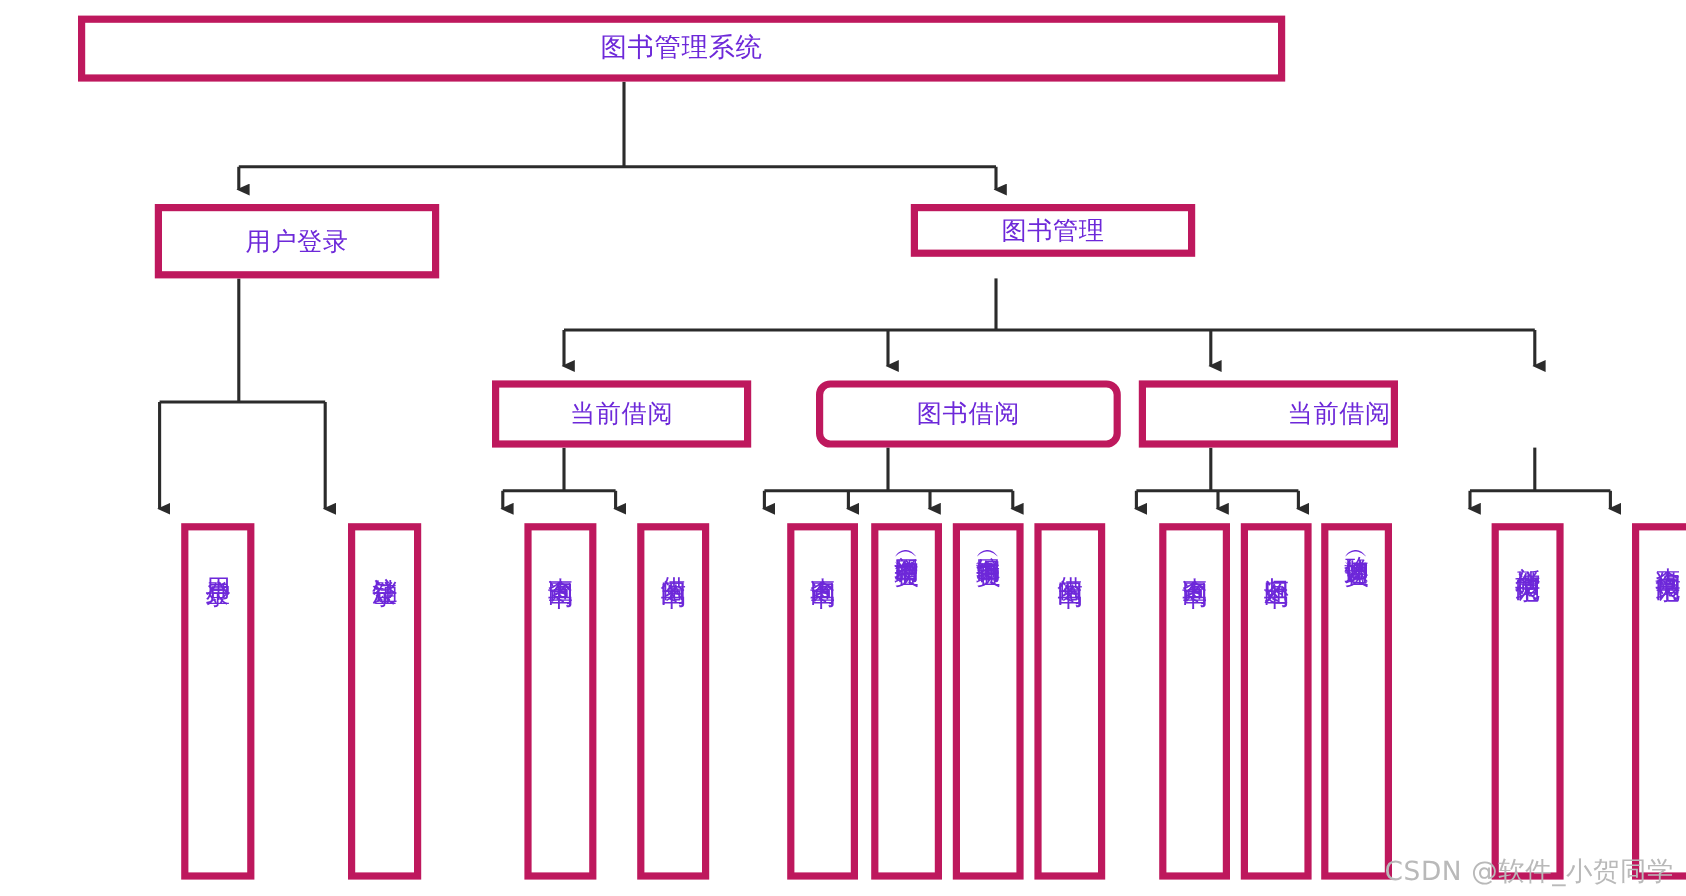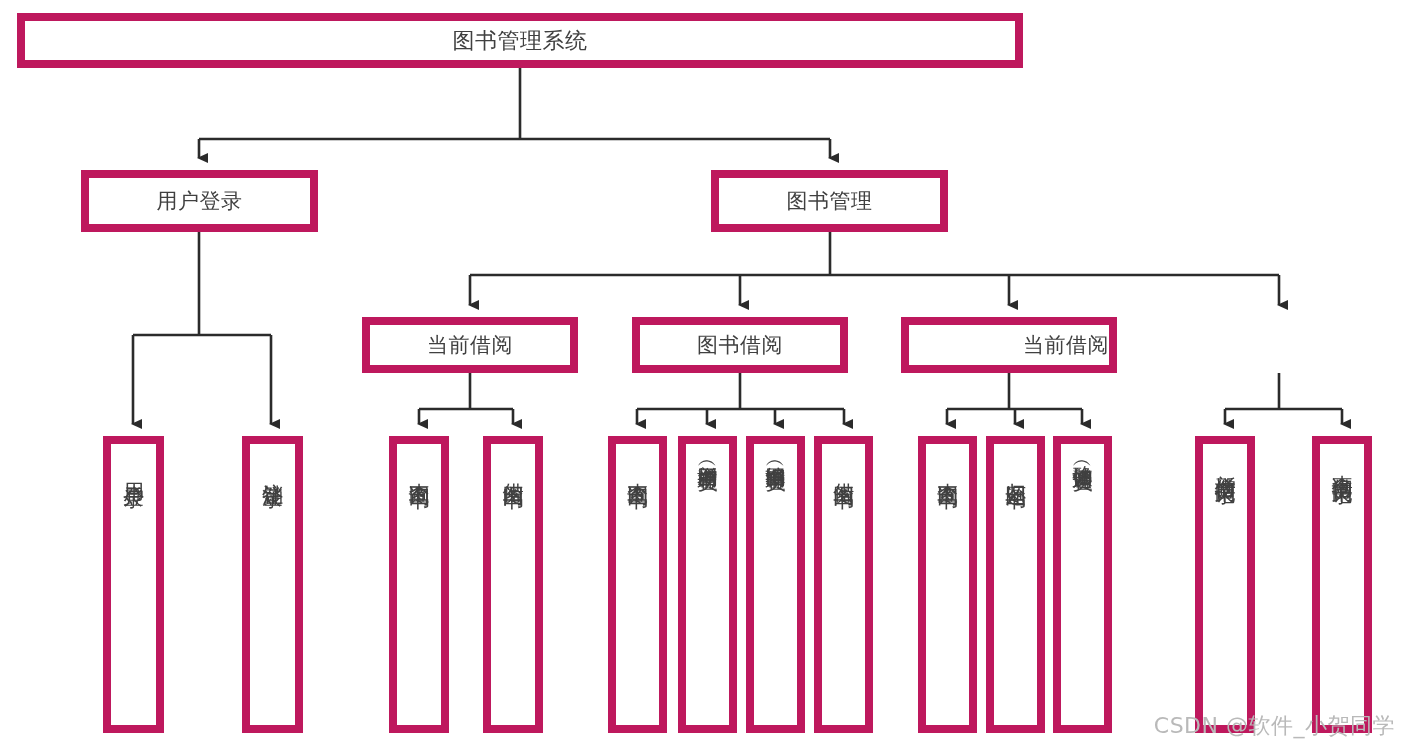--- a/index.html
+++ b/index.html
@@ -21,26 +21,27 @@
     position: absolute;
     left: 0;
     top: 0;
     width: 1405px;
     height: 747px;
     pointer-events: none;
   }
   .node {
     position: absolute;
     box-sizing: border-box;
-    border: 8px solid #be185d;
+    border: 6px solid #be185d;
     background: #ffffff;
     display: flex;
     align-items: center;
     justify-content: center;
-    color: #404040;
+    color: #6d28d9;
+    margin-left: 48px;
   }
   .node .label {
     font-size: 21px;
     line-height: 1.15;
     letter-spacing: 0.5px;
     white-space: nowrap;
   }
   .node.root .label { font-size: 22px; }
   .node.vert {
     align-items: flex-start;
@@ -125,29 +126,29 @@
   </svg>
 
   <div class="node root" style="left:17px; top:13px; width:1006px; height:55px;">
     <span class="label">图书管理系统</span>
   </div>
 
   <div class="node" style="left:81px; top:170px; width:237px; height:62px;">
     <span class="label">用户登录</span>
   </div>
 
-  <div class="node" style="left:711px; top:170px; width:237px; height:62px;">
+  <div class="node" style="left:711px; top:170px; width:237px; height:44px;">
     <span class="label">图书管理</span>
   </div>
 
   <div class="node" style="left:362px; top:317px; width:216px; height:56px;">
     <span class="label">当前借阅</span>
   </div>
 
-  <div class="node" style="left:632px; top:317px; width:216px; height:56px;">
+  <div class="node" style="left:632px; top:317px; width:254px; height:56px;border-radius:12px;">
     <span class="label">图书借阅</span>
   </div>
 
   <div class="node" style="left:901px; top:317px; width:216px; height:56px;justify-content:flex-end;">
     <span class="label">当前借阅</span>
   </div>
 
 
   <div class="node vert" style="left:103px; top:436px; width:61px; height:297px;">
     <span class="label">用户登录</span>

